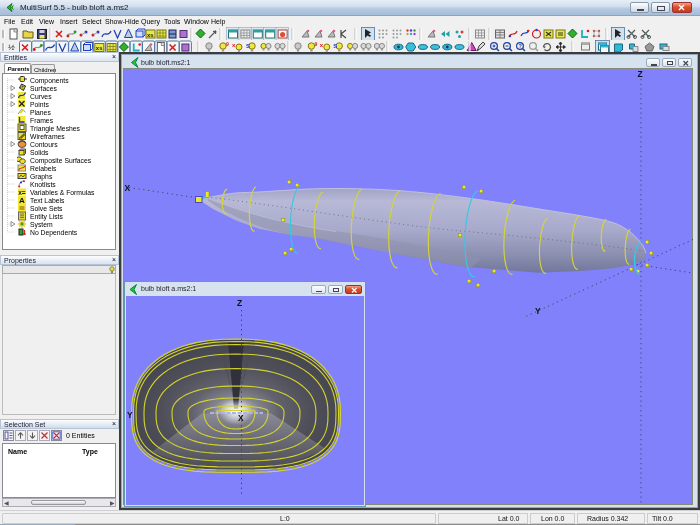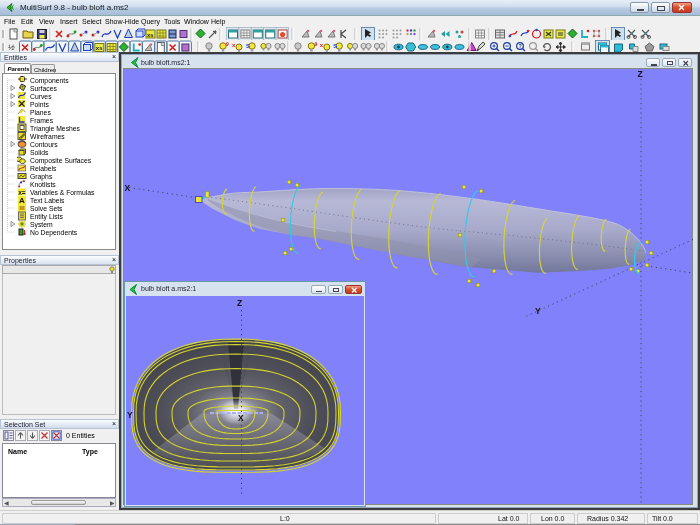--- a/index.html
+++ b/index.html
@@ -6,21 +6,21 @@
 .abs { position:absolute; }
 svg { display:block; }
 </style></head>
 <body>
 
 <div class="abs" style="left:0;top:0;width:700px;height:16px;background:linear-gradient(#e7eef7 0%,#d3e0ef 40%,#b4c8e0 60%,#a7bdd8 100%);border-bottom:1px solid #8aa">
   <svg width="11" height="11" style="position:absolute;left:4px;top:2px">
       <path d="M8 1.5 L3 5.5 L8 9.5 L6.3 5.5 Z" fill="#20c020" stroke="#0a600a" stroke-width="0.8"></path>
       <path d="M10 2.5 L6.5 5.5 L10 8.5 L8.8 5.5 Z" fill="#18a018"></path>
     </svg>
-  <span style="position:absolute;left:20px;top:3px;font-size:8px;color:#1a1a1a">MultiSurf 9.8 - bulb bloft a.ms2</span>
+  <span style="position:absolute;left:20px;top:3px;font-size:8px;color:#1a1a1a">MultiSurf 5.5 - bulb bloft a.ms2</span>
   <div class="abs" style="left:630px;top:2px;width:19px;height:11px;background:linear-gradient(#fdfeff,#ccd9e8);border:1px solid #8899aa;border-radius:2px">
      <div class="abs" style="left:6px;top:6px;width:7px;height:2px;background:#445"></div>
     </div>
   <div class="abs" style="left:651px;top:2px;width:19px;height:11px;background:linear-gradient(#fdfeff,#ccd9e8);border:1px solid #8899aa;border-radius:2px">
      <div class="abs" style="left:5px;top:2.5px;width:8px;height:5px;border:1px solid #445"></div>
     </div>
   <div class="abs" style="left:672px;top:2px;width:20px;height:11px;background:linear-gradient(#f5a088,#d9512c 45%,#c43c1c);border:1px solid #933;border-radius:2px">
      <svg width="18" height="9" style="position:absolute;left:0;top:0">
         <path d="M6 2 L11 7 M11 2 L6 7" stroke="#fff" stroke-width="1.4"></path>
       </svg>

